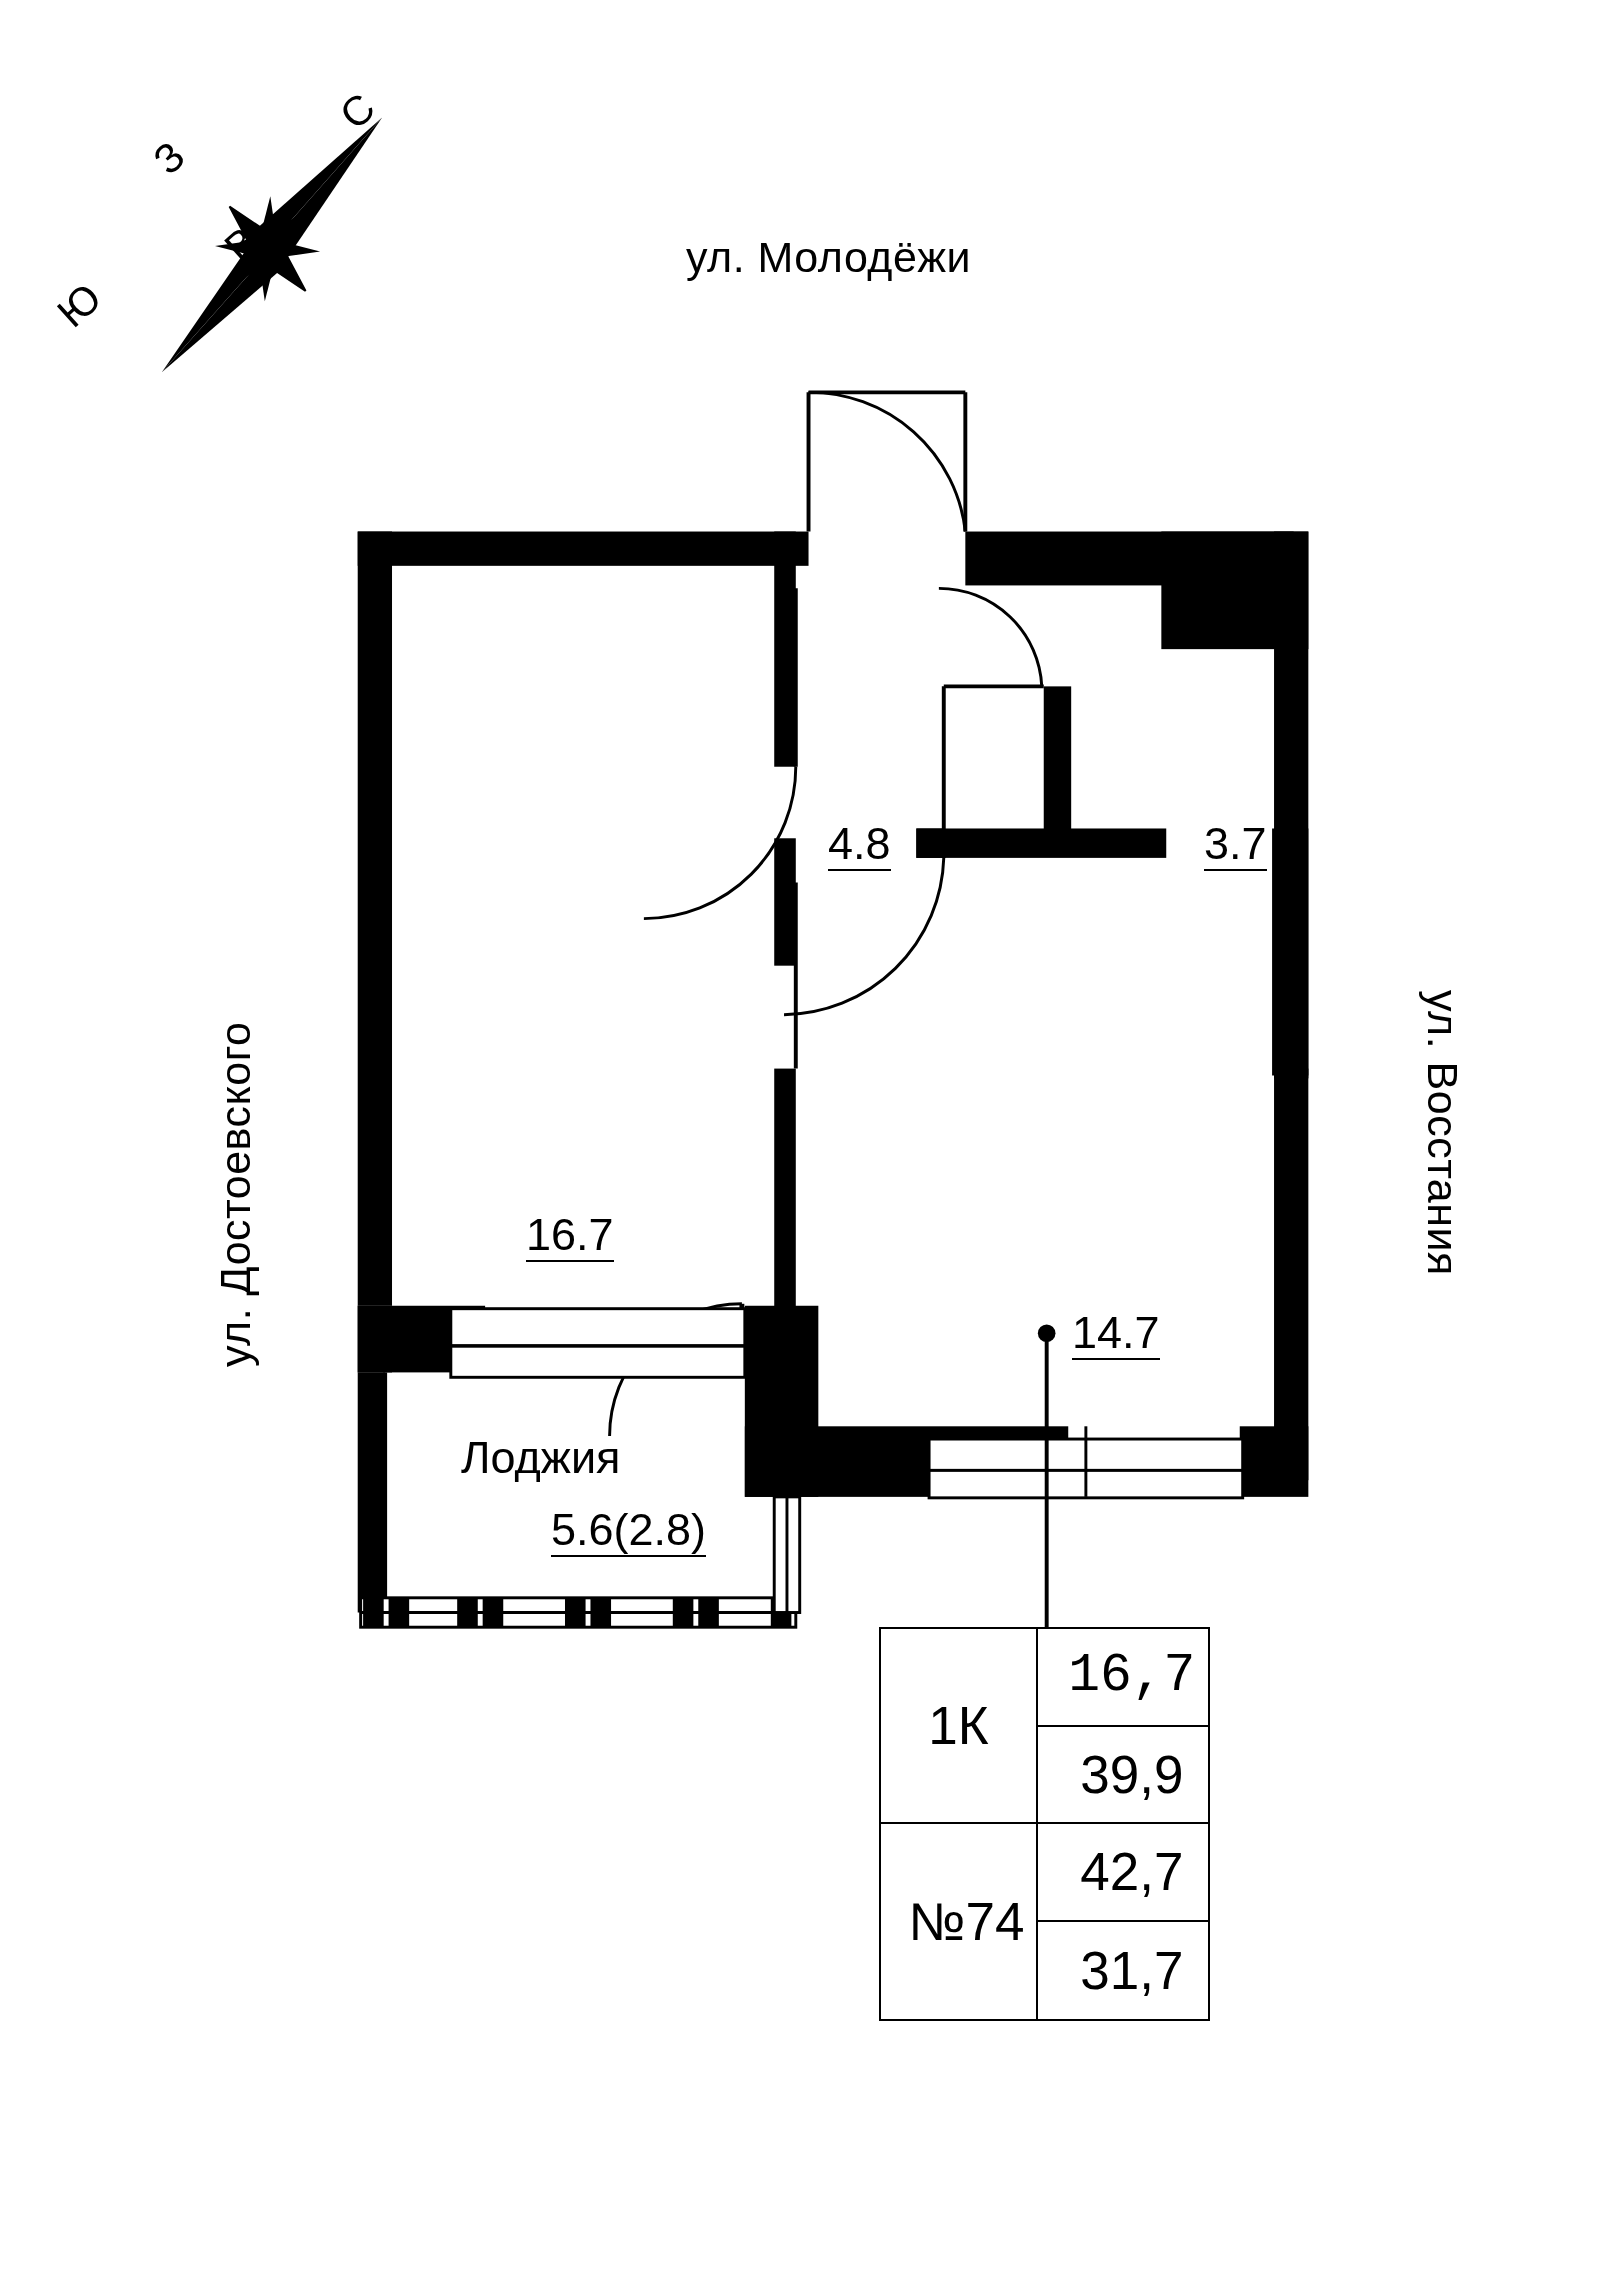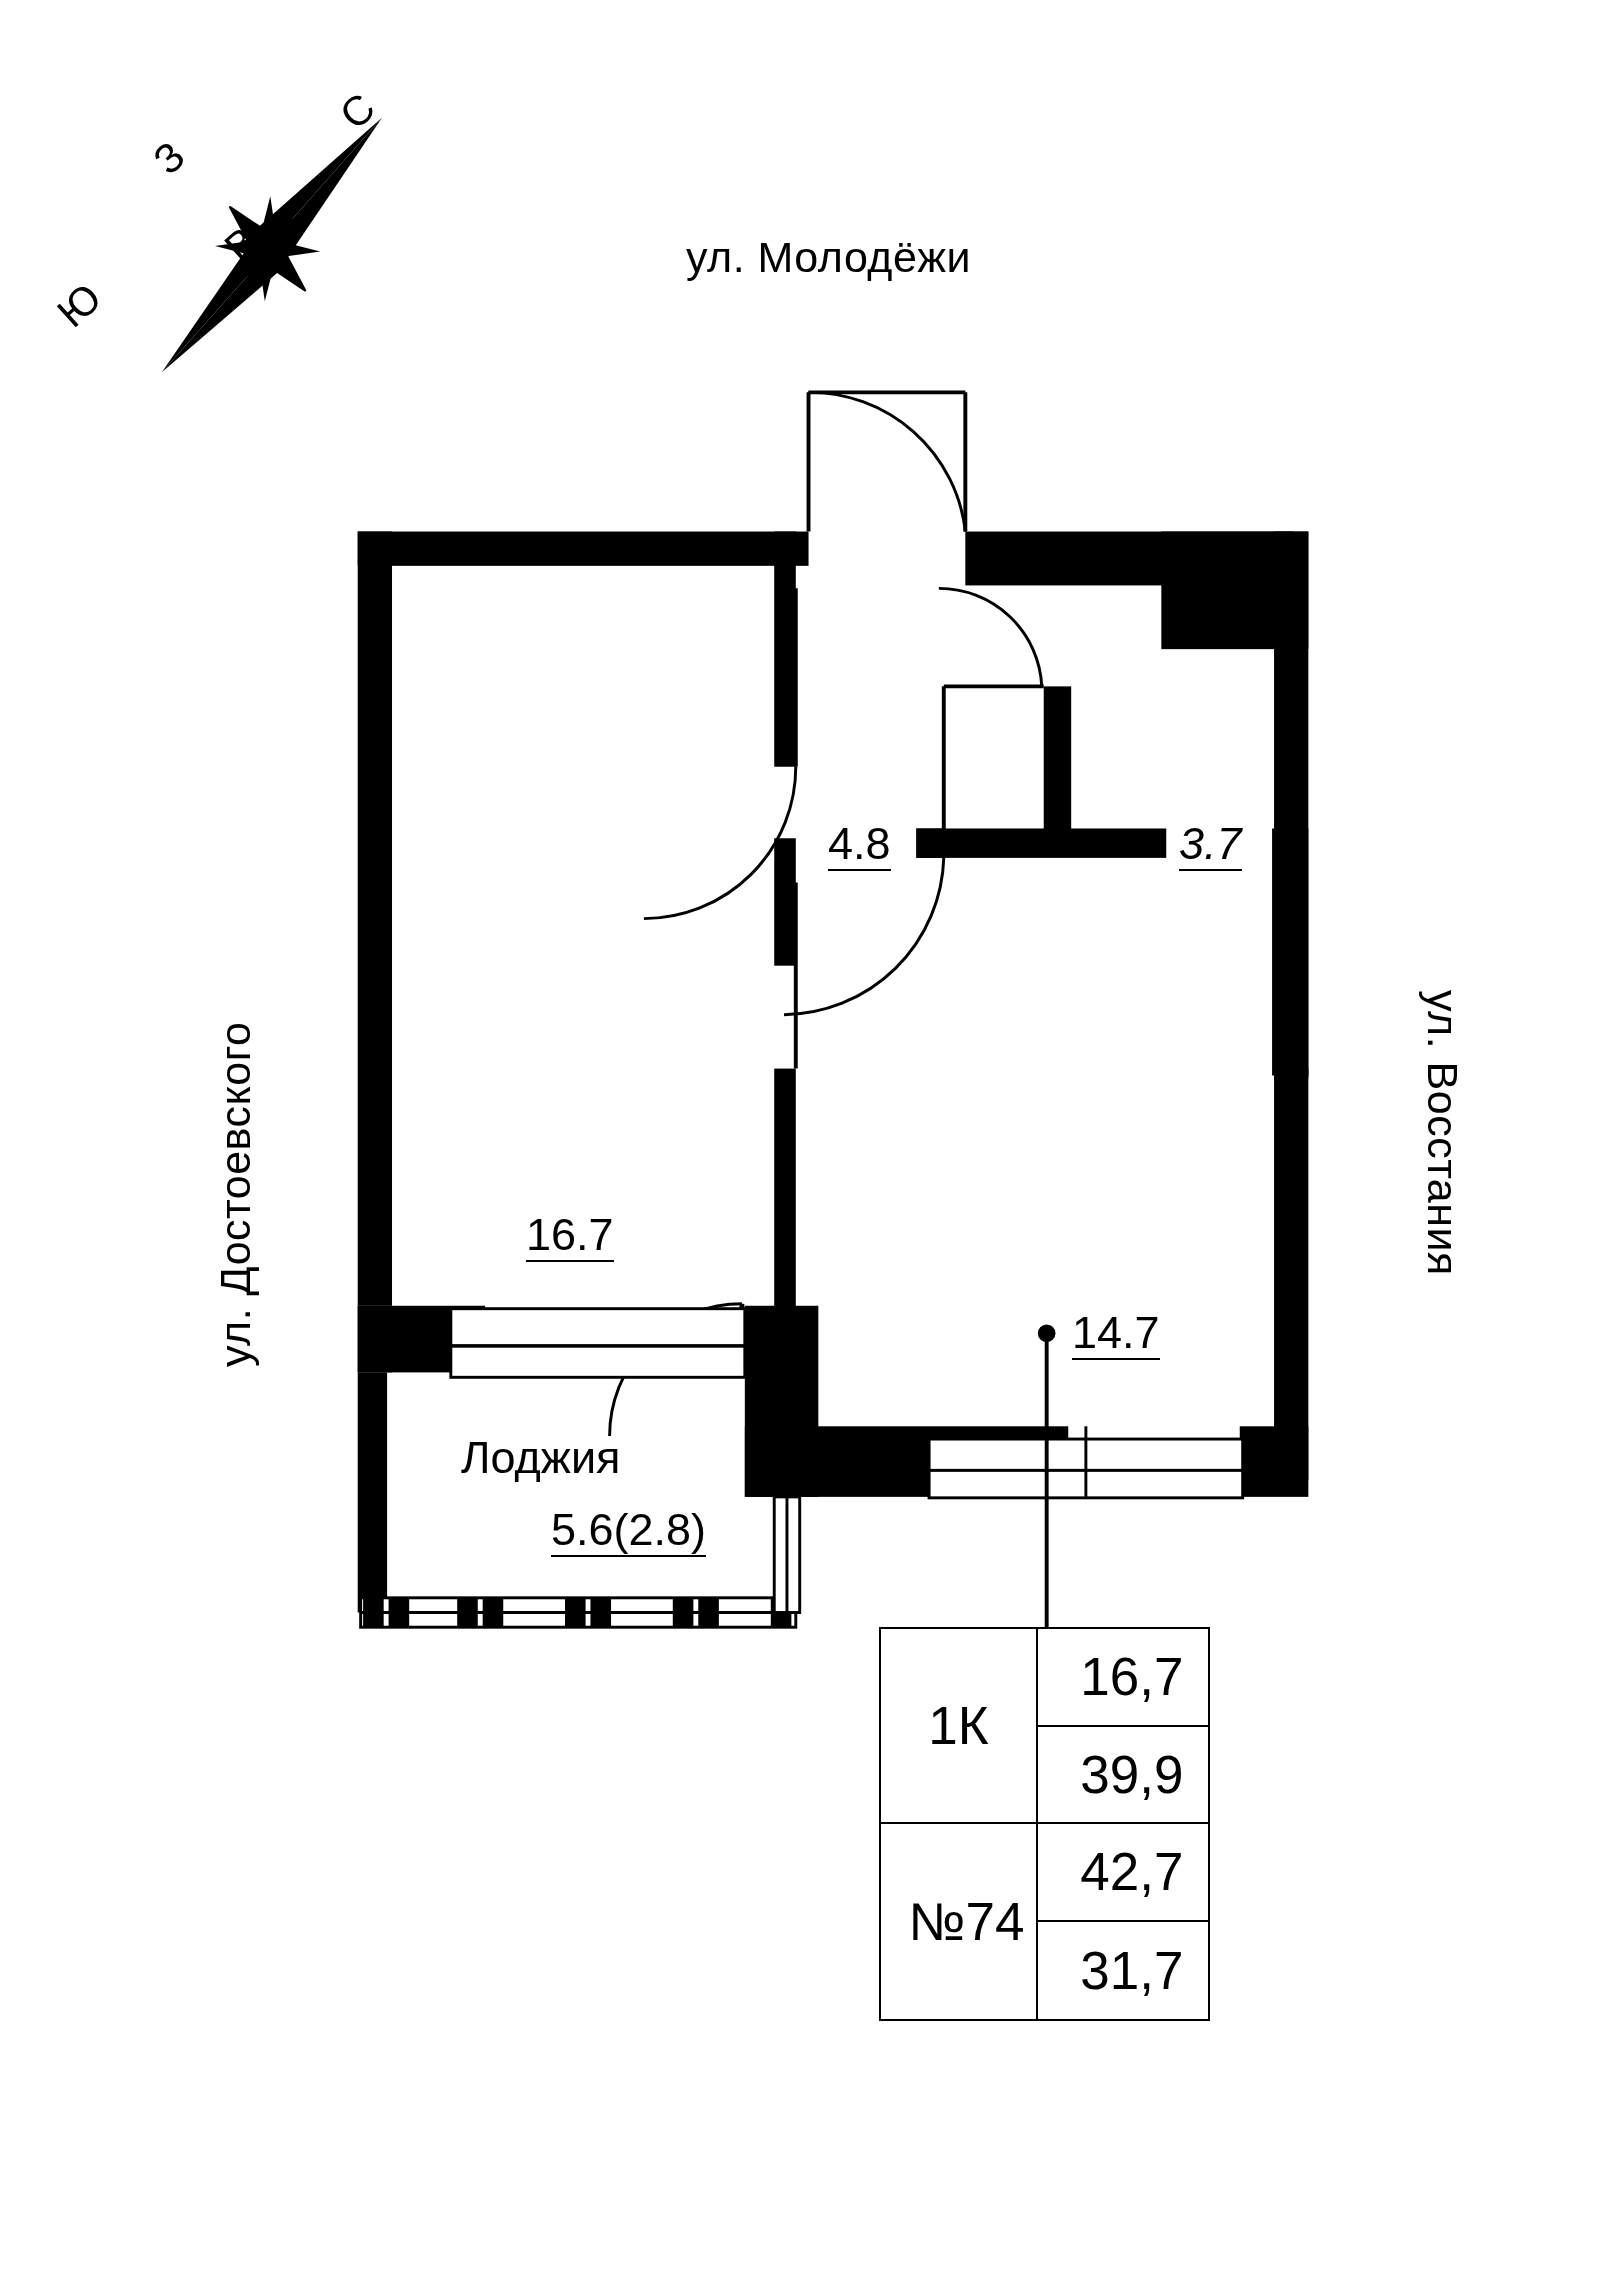--- a/index.html
+++ b/index.html
@@ -58,21 +58,21 @@
     padding-bottom: 2.9px;
     line-height: 1.0;
   }
   .room-name {
     font-size: 45px;
     white-space: nowrap;
     line-height: 1.0;
     margin-left: 37px;
   }
   #label-48   { left: 828px;  top: 821px; }
-  #label-37   { left: 1179px; top: 821px; font-style: italic; }
+  #label-37   { left: 1204px; top: 821px; }
   #label-167  { left: 526px;  top: 1212px; }
   #label-147  { left: 1072px; top: 1310px; }
   #label-loggia-name { left: 424px; top: 1435px; }
   #label-loggia-area { left: 551px; top: 1507px; }
 
   
   #info-table {
     left: 879px;
     top: 1627px;
     width: 331px;
@@ -96,21 +96,21 @@
     grid-row: 1 / span 2;
     border-right: 2.9px solid #000;
     border-bottom: 2.9px solid #000;
   }
   .cell-number {
     grid-column: 1;
     grid-row: 3 / span 2;
     border-right: 2.9px solid #000;
     padding-left: 16px;
   }
-  .cell-v1 { grid-column: 2; grid-row: 1; border-bottom: 2.9px solid #000; }
+  .cell-v1 { grid-column: 2; grid-row: 1; border-bottom: 2.9px solid #000; font-family: Liberation Mono, monospace; }
   .cell-v2 { grid-column: 2; grid-row: 2; border-bottom: 2.9px solid #000; }
   .cell-v3 { grid-column: 2; grid-row: 3; border-bottom: 2.9px solid #000; }
   .cell-v4 { grid-column: 2; grid-row: 4; }
   .cell-v1, .cell-v2, .cell-v3, .cell-v4 { justify-content: flex-start; padding-left: 17.6px; }
 </style>
 </head>
 <body>
 
 <div id="page">
 

